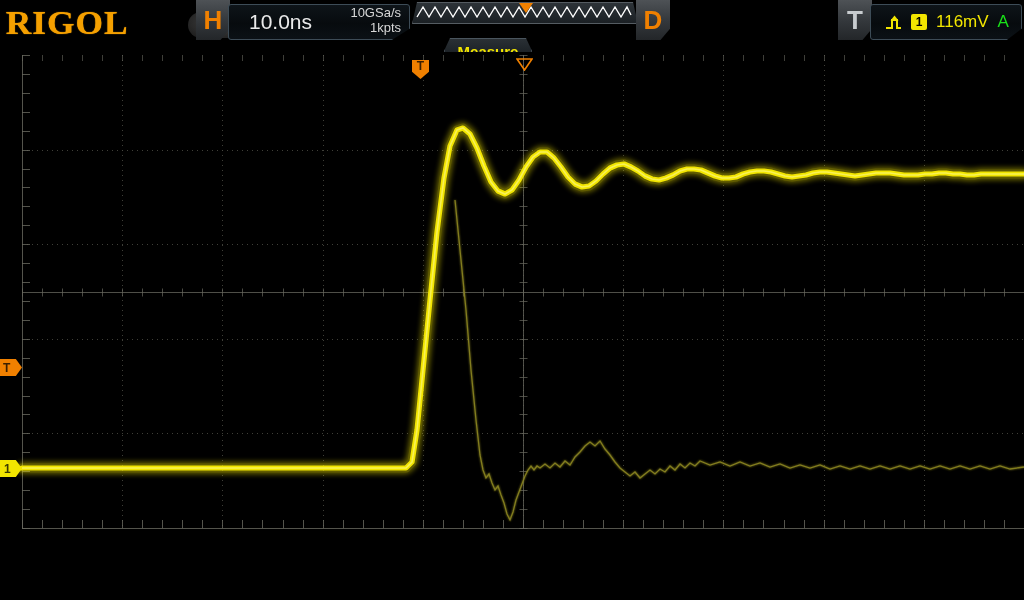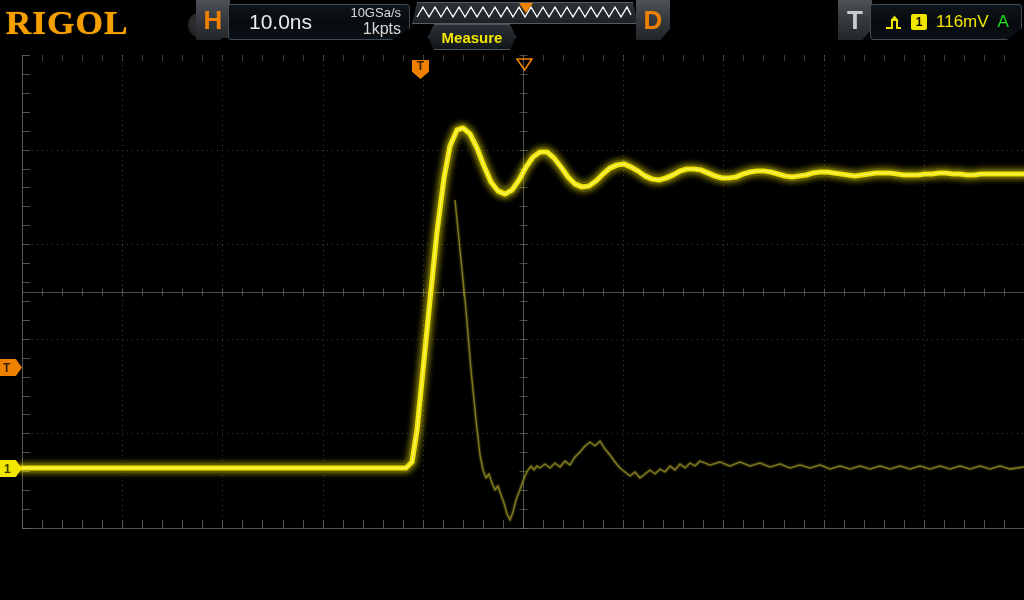--- a/index.html
+++ b/index.html
@@ -19,40 +19,40 @@
     clip-path:polygon(0 0,100% 0,100% 72%,72% 100%,0 100%);
     display:flex;align-items:center;justify-content:center;}
   .letterbox .gl{font-size:26px;font-weight:bold;line-height:1;}
   .valbox{position:absolute;top:4px;height:34px;
     background:linear-gradient(180deg,#0e1419 0%,#070b0e 55%,#0b1116 100%);
     border:1px solid #3d4c57;border-radius:3px;
     clip-path:polygon(0 0,100% 0,100% 68%,90% 100%,0 100%);
     color:#e8e8e8;}
   .valbox .main{position:absolute;left:20px;top:5px;font-size:21px;color:#eaeaea;}
   .valbox .sub1{position:absolute;right:8px;top:0px;font-size:13px;color:#d8d8d8;}
-  .valbox .sub2{position:absolute;right:8px;top:15px;font-size:16px;color:#d8d8d8;}
+  .valbox .sub2{position:absolute;right:8px;top:15px;font-size:13px;color:#d8d8d8;}
 
   
   #gHletter{left:196px;}
   #gHval{left:228px;width:180px;}
 
   
   .preview{position:absolute;left:412px;top:2px;width:224px;height:20px;
     background:linear-gradient(180deg,#2d3338 0%,#1b2024 100%);
     border:1px solid #555c62;
     clip-path:polygon(5px 0,calc(100% - 5px) 0,100% 100%,0 100%);}
   .preview svg{display:block;}
   .prev-marker{position:absolute;left:519px;top:3px;width:0;height:0;
     border-left:7px solid transparent;border-right:7px solid transparent;border-top:10px solid #f08000;}
   .btn{position:absolute;top:24px;height:24px;
     background:linear-gradient(180deg,#2a3035 0%,#12171b 100%);
     border:1px solid #4a555e;
     clip-path:polygon(6px 0,calc(100% - 6px) 0,100% 50%,calc(100% - 6px) 100%,6px 100%,0 50%);
     display:flex;align-items:center;justify-content:center;font-size:15px;font-weight:bold;}
-  #btnMeasure{left:428px;width:86px;color:#f2e500;}
+  #btnMeasure{left:444px;width:86px;color:#f2e500;margin-top:14px;}
   #btnRun{left:530px;width:96px;color:#19e019;}
 
   
   #gDletter{left:636px;}
   #gDval{left:668px;width:160px;}
 
   
   #gTletter{left:838px;}
   #gTval{left:870px;width:150px;}
   .trigrow{position:absolute;left:0;top:0;width:100%;height:34px;display:flex;align-items:center;gap:9px;padding-left:14px;box-sizing:border-box;}

